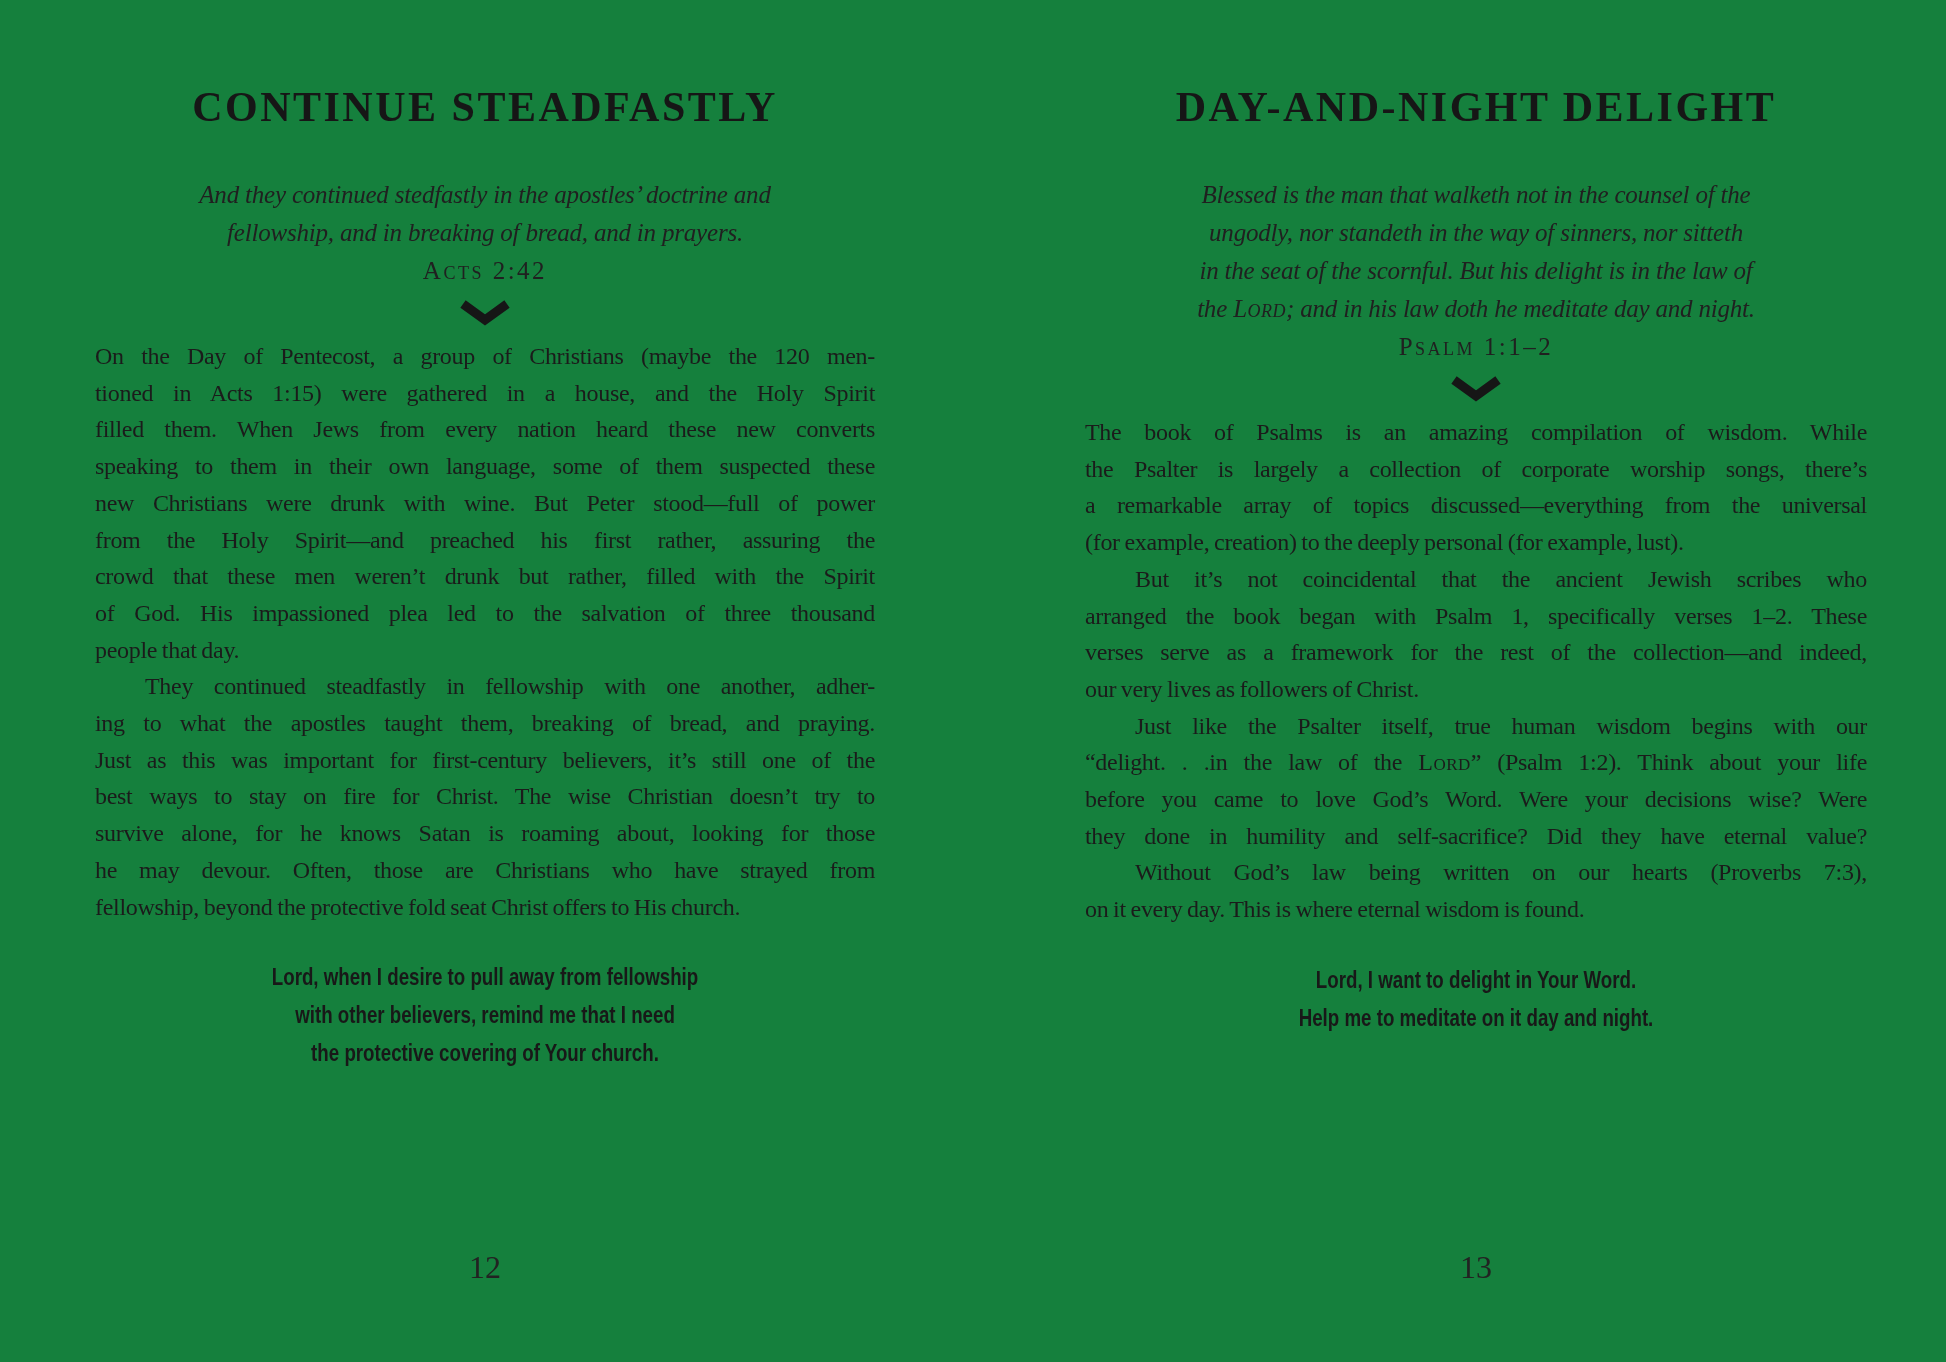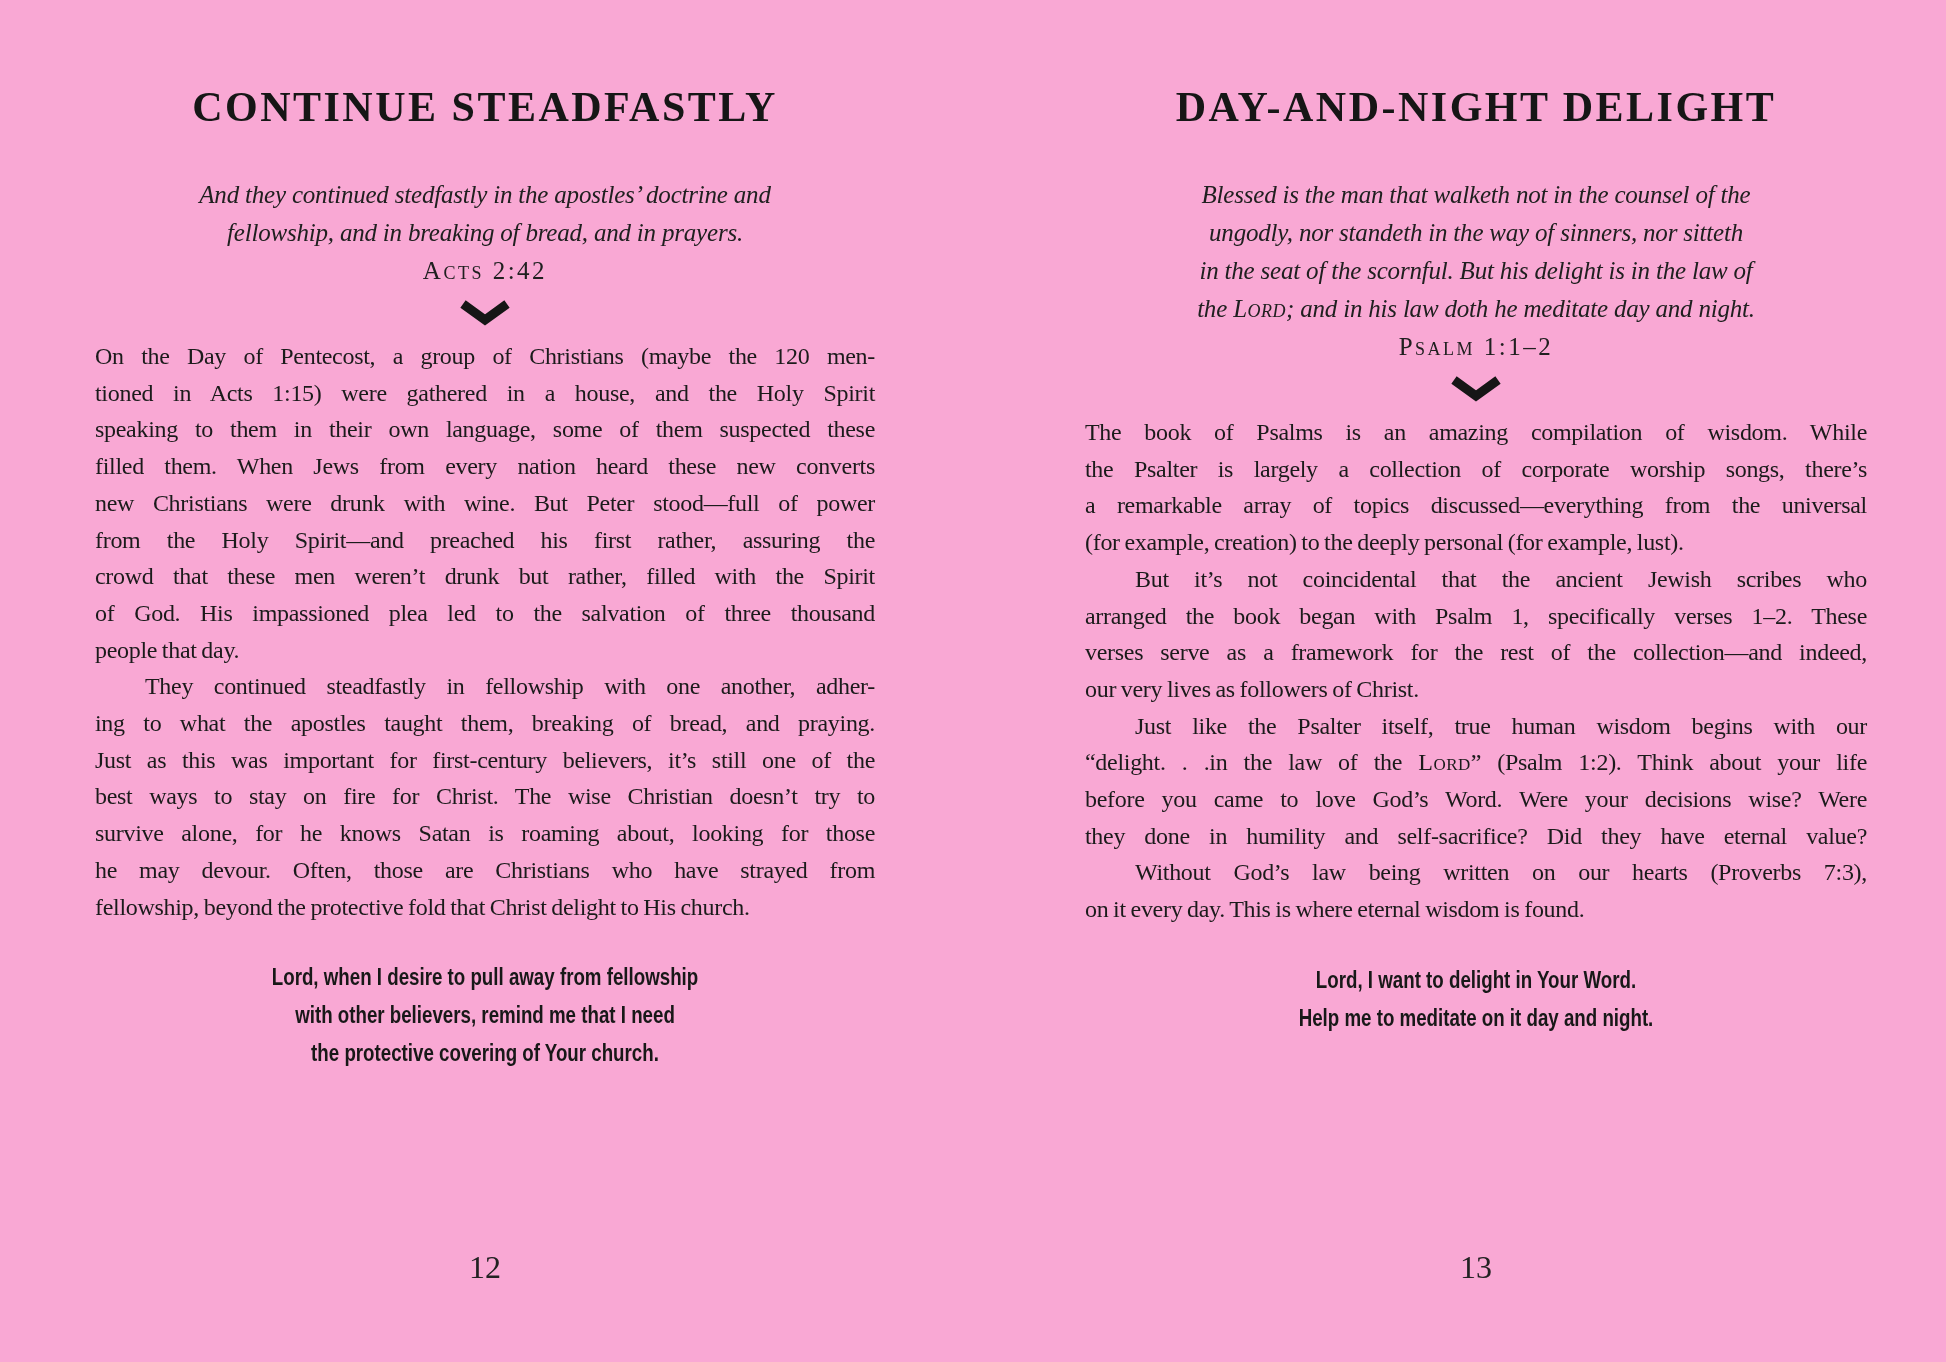--- a/index.html
+++ b/index.html
@@ -4,21 +4,21 @@
 <style>
   html, body {
     margin: 0;
     padding: 0;
     background: #ffffff;
   }
   .spread {
     position: relative;
     width: 1946px;
     height: 1362px;
-    background: #f9a8d4;
+    background: #15803d;
     color: #1b1b1b;
     font-family: "Liberation Serif", serif;
     overflow: hidden;
   }
   .page {
     position: absolute;
     top: 0;
     width: 973px;
     height: 1362px;
   }
@@ -130,34 +130,34 @@
 
       <div class="divider">
         <svg width="50" height="26" viewBox="0 0 50 26" aria-hidden="true">
           <path d="M3 4 L25 20 L47 4" fill="none" stroke="#161616" stroke-width="9"></path>
         </svg>
       </div>
 
       <div class="body-text">
           <div class="body-line">On the Day of Pentecost, a group of Christians (maybe the 120 men-</div>
           <div class="body-line">tioned in Acts 1:15) were gathered in a house, and the Holy Spirit</div>
+          <div class="body-line">filled them. When Jews from every nation heard these new converts</div>
           <div class="body-line">speaking to them in their own language, some of them suspected these</div>
-          <div class="body-line">filled them. When Jews from every nation heard these new converts</div>
           <div class="body-line">new Christians were drunk with wine. But Peter stood—full of power</div>
           <div class="body-line">from the Holy Spirit—and preached his first rather, assuring the</div>
           <div class="body-line">crowd that these men weren’t drunk but rather, filled with the Spirit</div>
           <div class="body-line">of God. His impassioned plea led to the salvation of three thousand</div>
           <div class="body-line para-last">people that day.</div>
           <div class="body-line indented">They continued steadfastly in fellowship with one another, adher-</div>
           <div class="body-line">ing to what the apostles taught them, breaking of bread, and praying.</div>
           <div class="body-line">Just as this was important for first-century believers, it’s still one of the</div>
           <div class="body-line">best ways to stay on fire for Christ. The wise Christian doesn’t try to</div>
           <div class="body-line">survive alone, for he knows Satan is roaming about, looking for those</div>
           <div class="body-line">he may devour. Often, those are Christians who have strayed from</div>
-          <div class="body-line para-last">fellowship, beyond the protective fold that Christ delight to His church.</div>
+          <div class="body-line para-last">fellowship, beyond the protective fold seat Christ offers to His church.</div>
         </div>
 
       <div class="prayer">
           <div class="prayer-line">Lord, when I desire to pull away from fellowship</div>
           <div class="prayer-line">with other believers, remind me that I need</div>
           <div class="prayer-line">the protective covering of Your church.</div>
         </div>
     </div>
 
     <div class="page-number">12</div>

